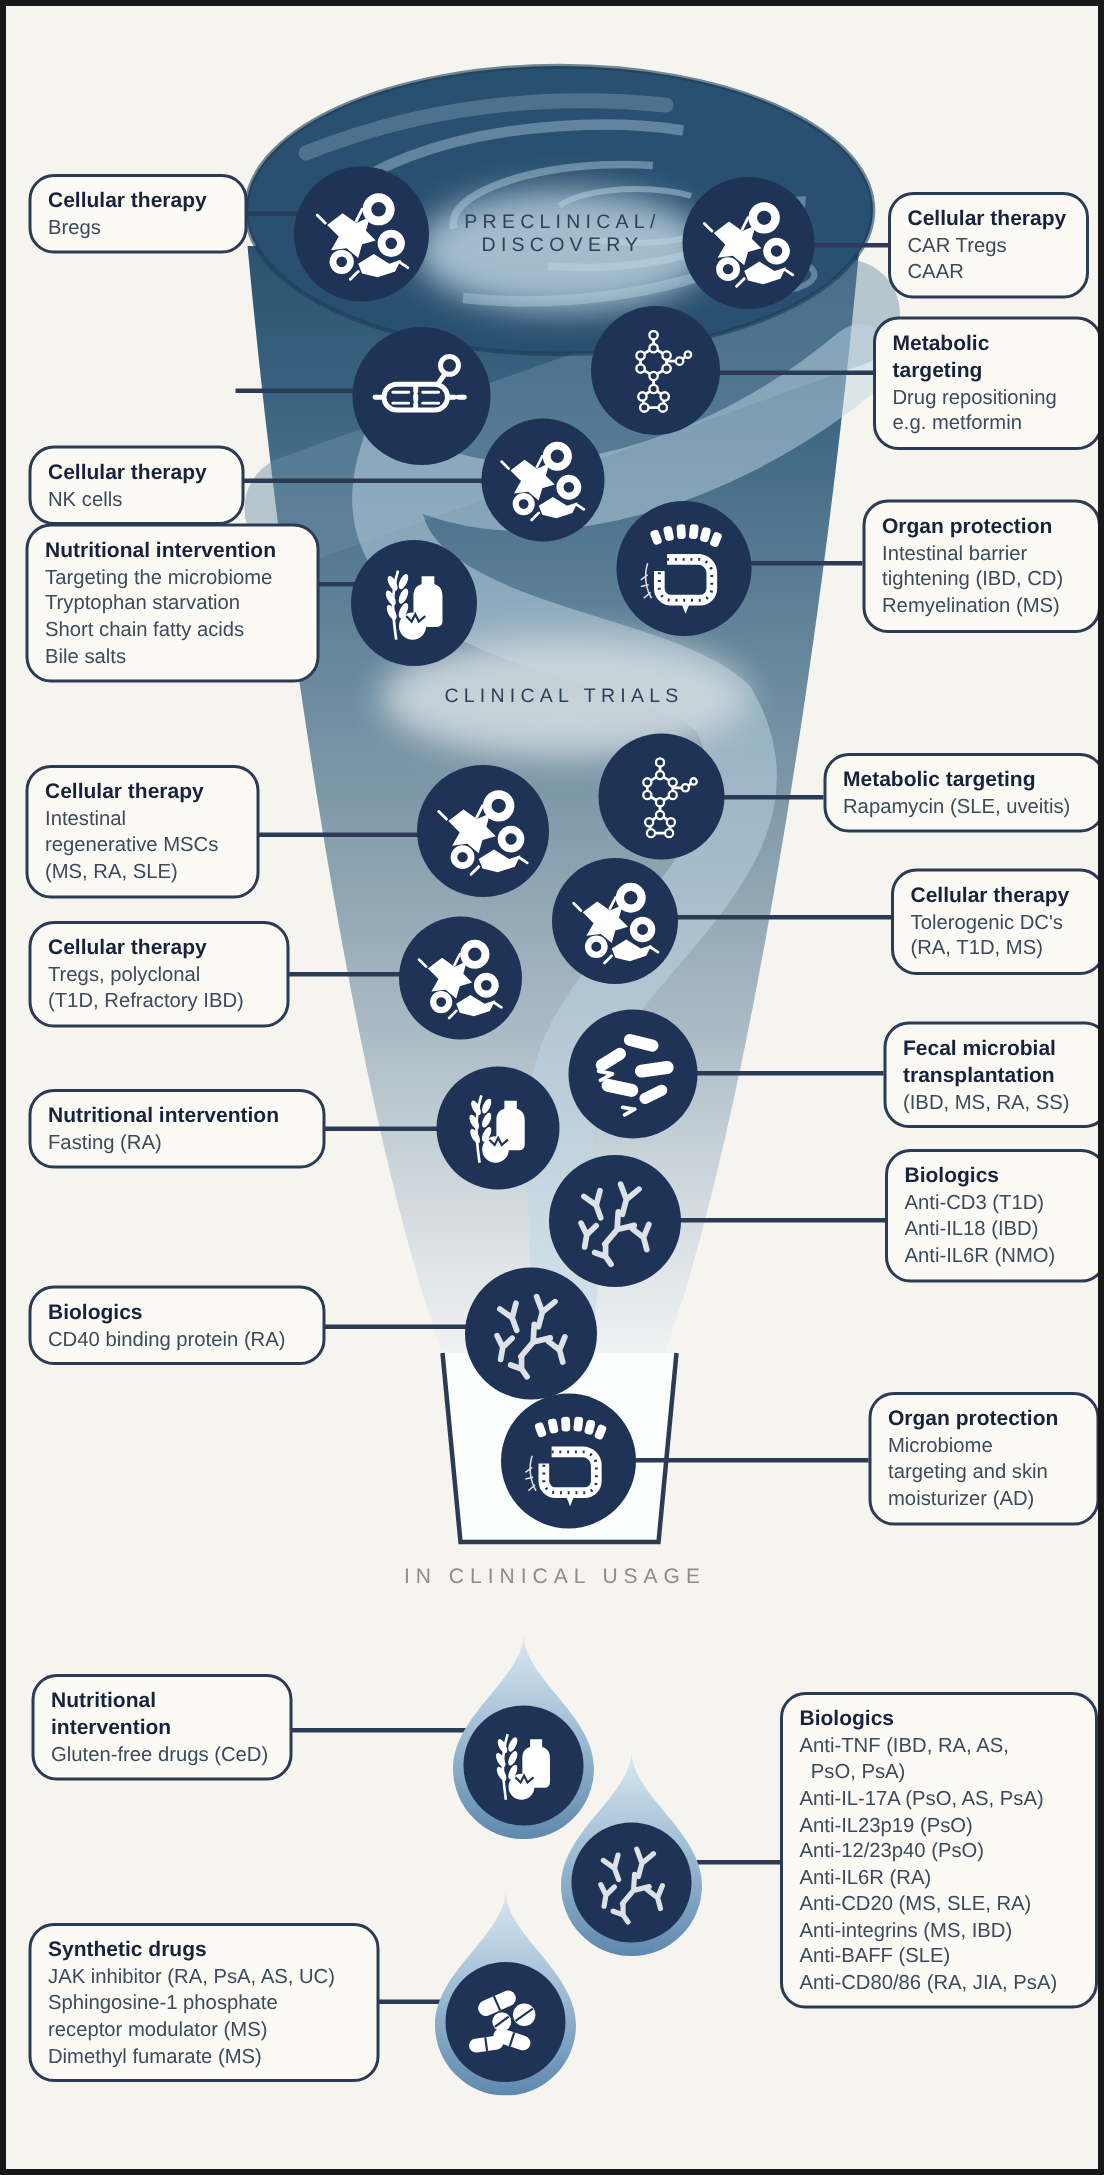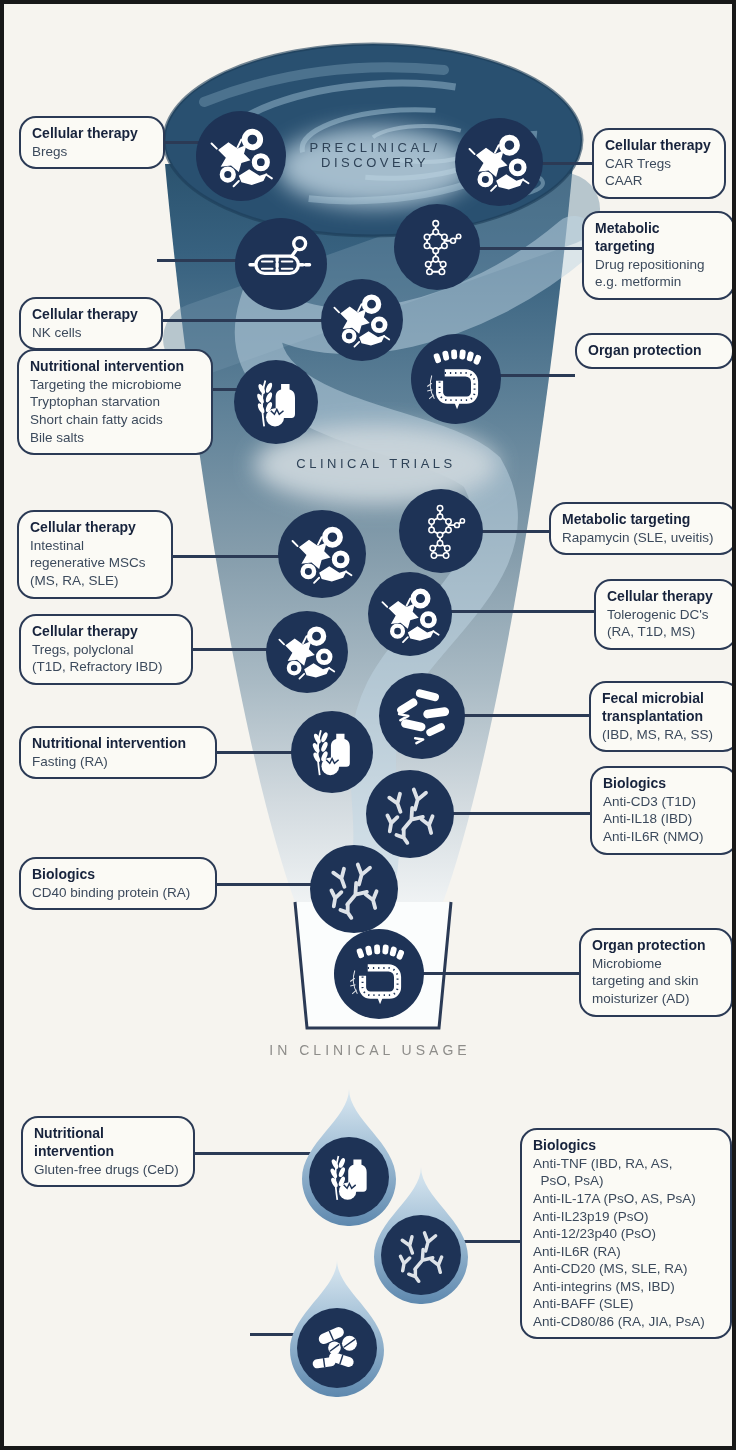--- a/index.html
+++ b/index.html
@@ -363,37 +363,51 @@
     <div class="clines">
         <div>CD40 binding protein (RA)</div>
       </div>
   </div>
   <div class="callout" style="left:17px;top:1112px;width:148px;">
     <div class="ct">Nutritional intervention</div>
     <div class="clines">
         <div>Gluten-free drugs (CeD)</div>
       </div>
   </div>
+  <div class="callout" style="left:15px;top:1278px;width:208px;">
+    <div class="ct">Synthetic drugs</div>
+    <div class="clines">
+        <div>JAK inhibitor (RA, PsA, AS, UC)</div>
+        <div>Sphingosine-1 phosphate</div>
+        <div>receptor modulator (MS)</div>
+        <div>Dimethyl fumarate (MS)</div>
+      </div>
+  </div>
 
   <div class="callout" style="left:588px;top:124px;width:108px;">
     <div class="ct">Cellular therapy</div>
     <div class="clines">
         <div>CAR Tregs</div>
         <div>CAAR</div>
       </div>
   </div>
   <div class="callout" style="left:578px;top:207px;width:127px;">
     <div class="ct">Metabolic targeting</div>
     <div class="clines">
         <div>Drug repositioning</div>
         <div>e.g. metformin</div>
       </div>
   </div>
   <div class="callout" style="left:571px;top:329px;width:133px;">
     <div class="ct">Organ protection</div>
+    <div class="clines">
+        <div>Intestinal barrier</div>
+        <div>tightening (IBD, CD)</div>
+        <div>Remyelination (MS)</div>
+      </div>
   </div>
   <div class="callout" style="left:545px;top:498px;width:162px;">
     <div class="ct">Metabolic targeting</div>
     <div class="clines">
         <div>Rapamycin (SLE, uveitis)</div>
       </div>
   </div>
   <div class="callout" style="left:590px;top:575px;width:117px;">
     <div class="ct">Cellular therapy</div>
     <div class="clines">

